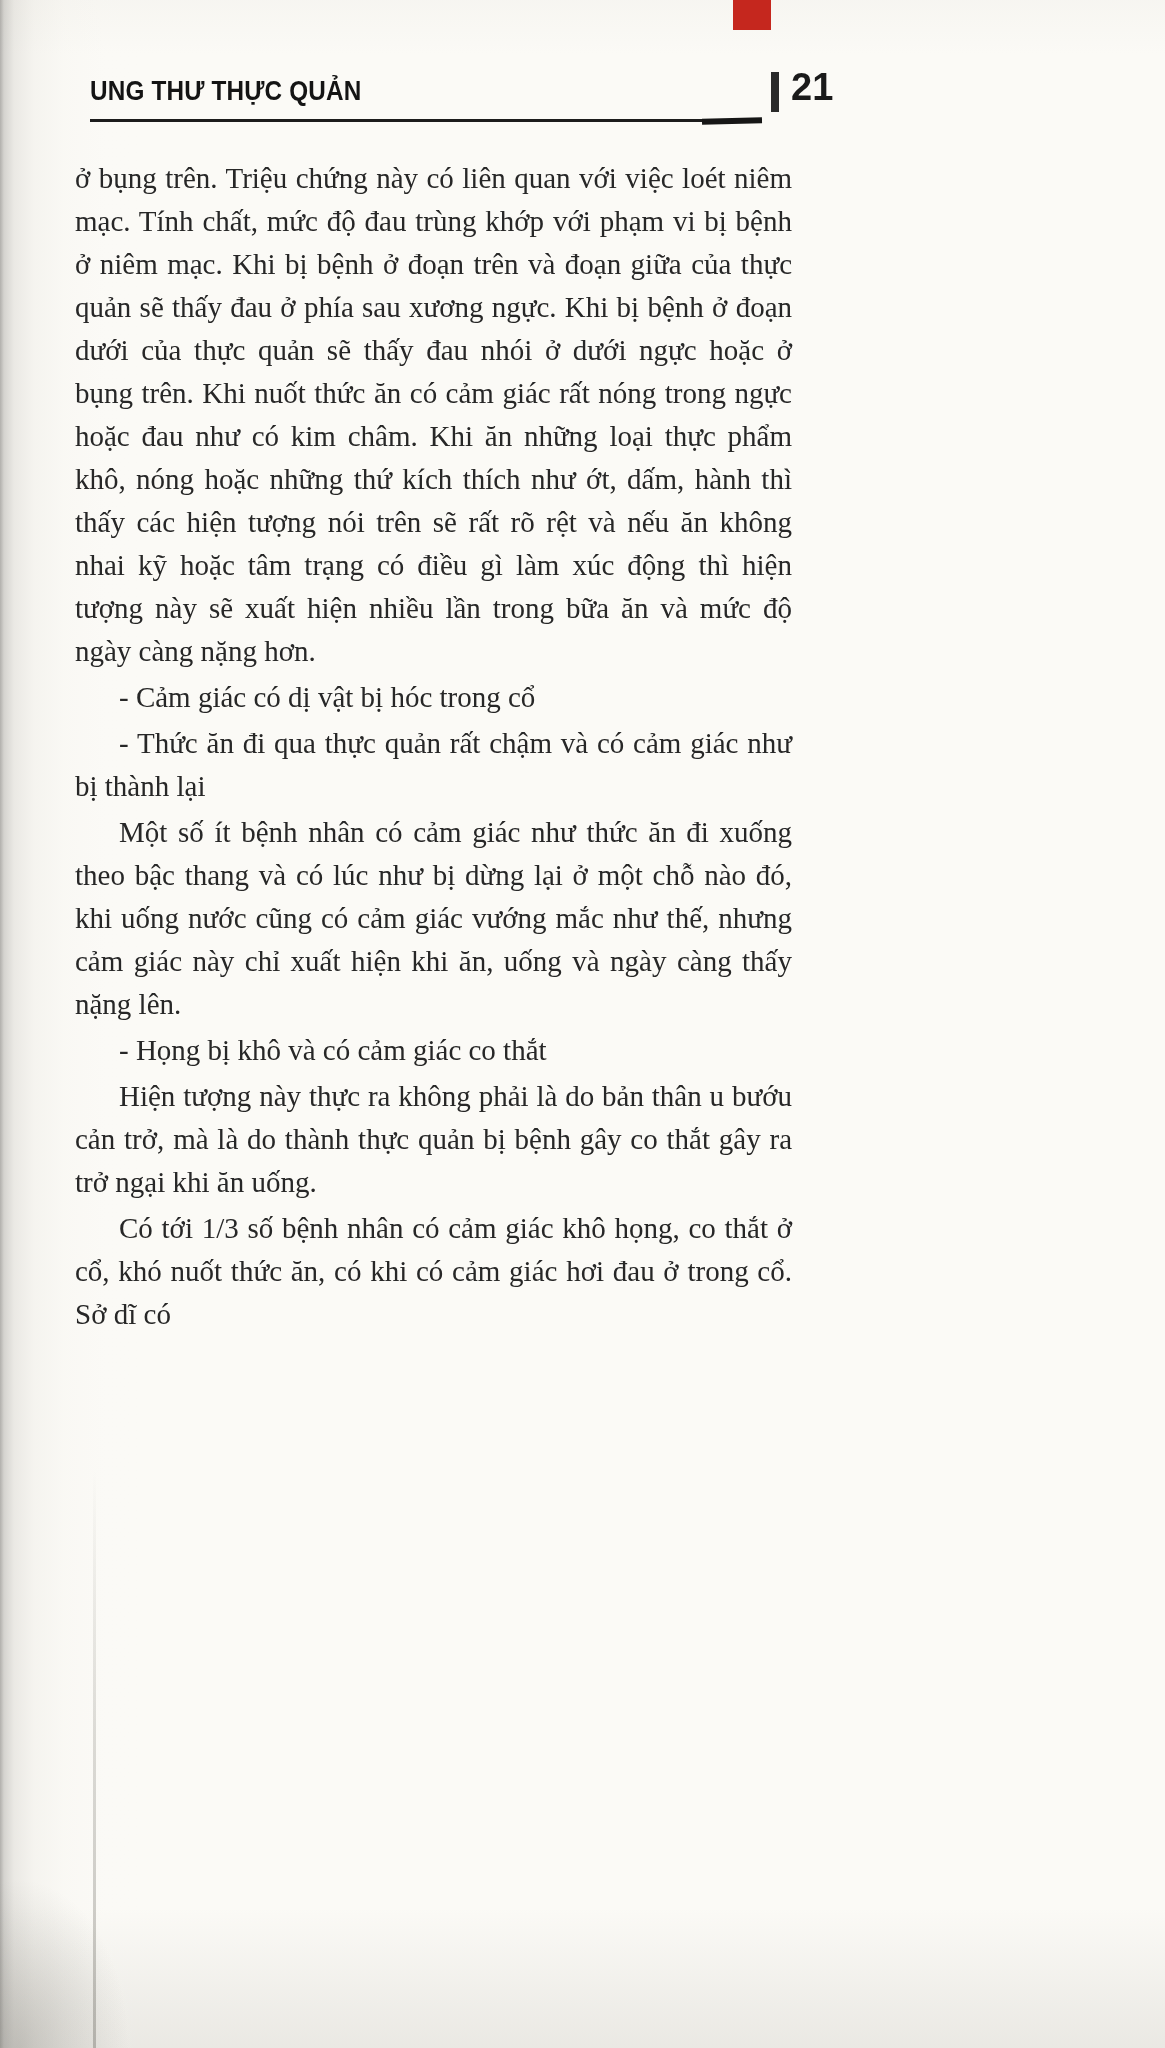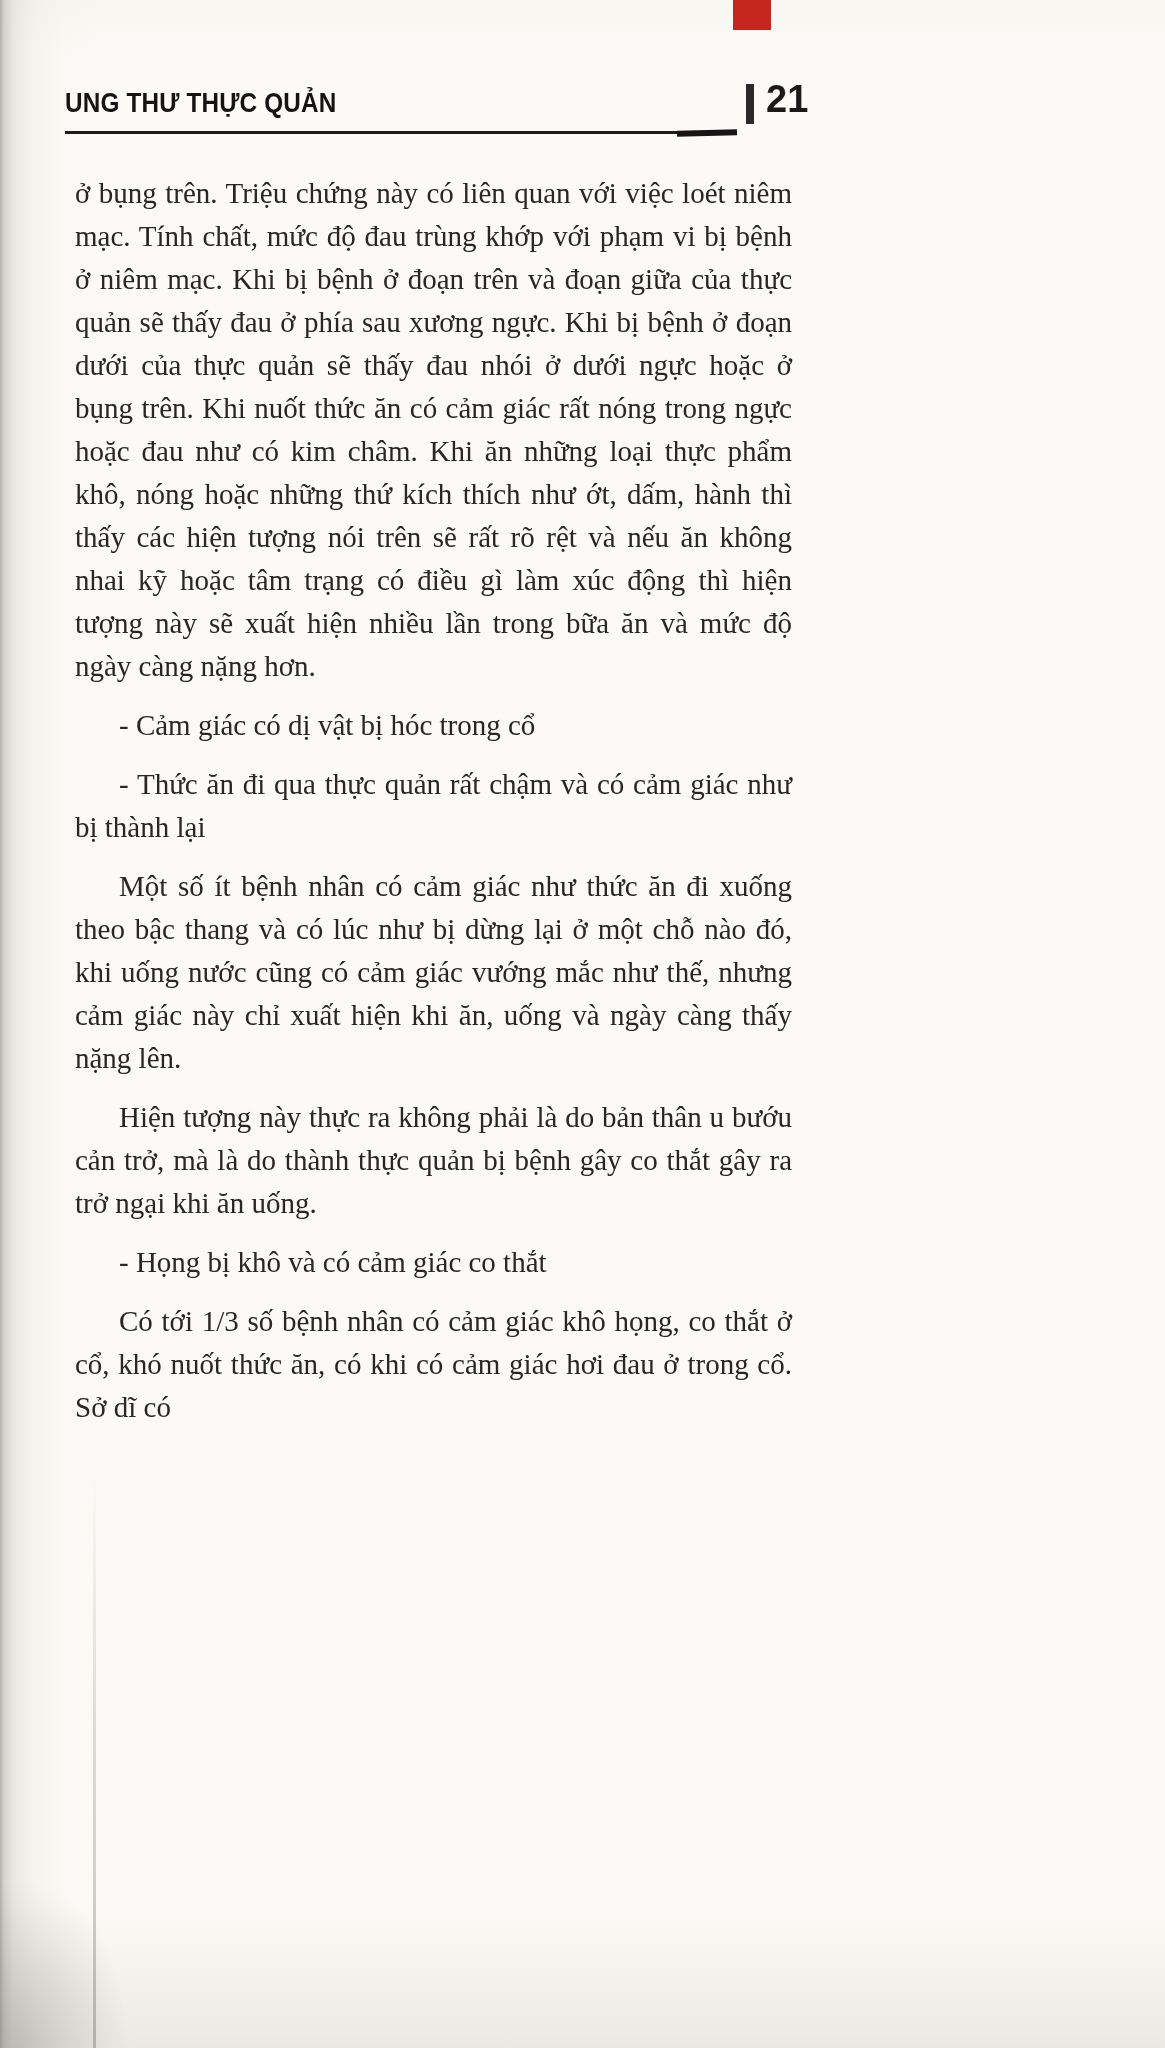--- a/index.html
+++ b/index.html
@@ -34,22 +34,22 @@
     pointer-events: none;
   }
   .corner-mark {
     position: absolute;
     left: 733px; top: 0;
     width: 38px; height: 30px;
     background: #c5271e;
   }
   .page-header {
     position: absolute;
-    left: 65px; top: 70px;
-    width: 732px; height: 56px; margin-top: 12px;
+    left: 90px; top: 70px;
+    width: 732px; height: 56px;
   }
   .running-title {
     position: absolute; left: 0; top: 6px;
     font-family: "Liberation Sans", "DejaVu Sans", sans-serif;
     font-weight: bold;
     font-size: 27px;
     letter-spacing: 0.2px;
     color: #141414;
     transform: scaleX(0.9);
     transform-origin: left center;
@@ -81,21 +81,21 @@
   }
   .body-text {
     position: absolute;
     left: 75px; top: 156px;
     width: 717px;
     font-size: 29px;
     line-height: 43px;
     text-align: justify;
     color: #272727;
   }
-  .para { margin: 16px 0 3px 0; text-indent: 44px; }
+  .para { margin: 1px 0 3px 0; text-indent: 44px; }
   .para.first { text-indent: 0; }
   .page-edge-line {
     position: absolute;
     left: 93px; top: 1470px;
     width: 3px; height: 578px;
     background: linear-gradient(180deg,
       rgba(140,138,130,0) 0%,
       rgba(140,138,130,0.28) 45%,
       rgba(110,108,100,0.40) 100%);
   }
@@ -112,20 +112,20 @@
     <div class="header-rule"></div>
     <div class="pageno-bar"></div>
     <div class="pageno">21</div>
   </div>
 
   <div class="body-text">
     <p class="para first">ở bụng trên. Triệu chứng này có liên quan với việc loét niêm mạc. Tính chất, mức độ đau trùng khớp với phạm vi bị bệnh ở niêm mạc. Khi bị bệnh ở đoạn trên và đoạn giữa của thực quản sẽ thấy đau ở phía sau xương ngực. Khi bị bệnh ở đoạn dưới của thực quản sẽ thấy đau nhói ở dưới ngực hoặc ở bụng trên. Khi nuốt thức ăn có cảm giác rất nóng trong ngực hoặc đau như có kim châm. Khi ăn những loại thực phẩm khô, nóng hoặc những thứ kích thích như ớt, dấm, hành thì thấy các hiện tượng nói trên sẽ rất rõ rệt và nếu ăn không nhai kỹ hoặc tâm trạng có điều gì làm xúc động thì hiện tượng này sẽ xuất hiện nhiều lần trong bữa ăn và mức độ ngày càng nặng hơn.</p>
     <p class="para">- Cảm giác có dị vật bị hóc trong cổ</p>
     <p class="para">- Thức ăn đi qua thực quản rất chậm và có cảm giác như bị thành lại</p>
     <p class="para">Một số ít bệnh nhân có cảm giác như thức ăn đi xuống theo bậc thang và có lúc như bị dừng lại ở một chỗ nào đó, khi uống nước cũng có cảm giác vướng mắc như thế, nhưng cảm giác này chỉ xuất hiện khi ăn, uống và ngày càng thấy nặng lên.</p>
+    <p class="para">- Họng bị khô và có cảm giác co thắt</p>
     <p class="para">Hiện tượng này thực ra không phải là do bản thân u bướu cản trở, mà là do thành thực quản bị bệnh gây co thắt gây ra trở ngại khi ăn uống.</p>
-    <p class="para">- Họng bị khô và có cảm giác co thắt</p>
     <p class="para">Có tới 1/3 số bệnh nhân có cảm giác khô họng, co thắt ở cổ, khó nuốt thức ăn, có khi có cảm giác hơi đau ở trong cổ. Sở dĩ có</p>
   </div>
 
   <div class="page-edge-line"></div>
 
 </div>
 
 </body></html>

